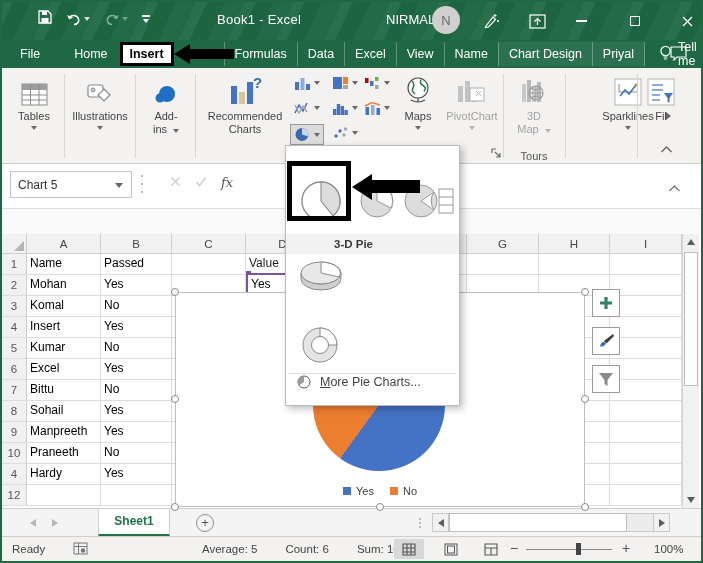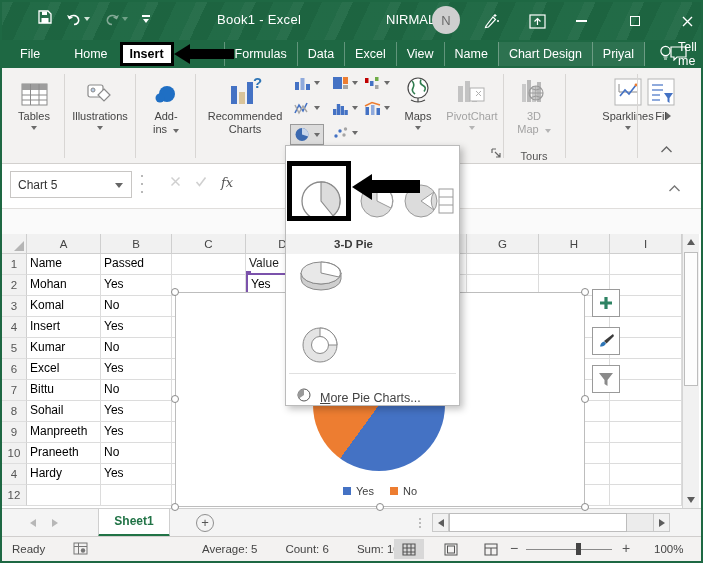--- a/index.html
+++ b/index.html
@@ -84,21 +84,21 @@
   .icon2d { position:absolute; left:13px; top:33px; }
   .annot-box { position:absolute; left:1px; top:15px; width:64px; height:60px; border:5px solid #000; z-index:55; }
   .annot-arrow { position:absolute; left:66px; top:28px; z-index:55; }
   .annot-arrow .head { position:absolute; left:0; top:0; width:0; height:0; border-top:13px solid transparent; border-bottom:13px solid transparent; border-right:20px solid #000; }
   .annot-arrow .shaft { position:absolute; left:18px; top:6px; width:50px; height:13px; background:#000; }
   .pp2 { position:absolute; left:74px; top:36px; }
   .pp3 { position:absolute; left:117px; top:33px; }
   .icon3d { position:absolute; left:12px; top:110px; }
   .icondo { position:absolute; left:14px; top:179px; }
   .dd-sep { position:absolute; left:3px; right:3px; top:227px; border-top:1px solid #e0e0e0; }
-  .more-row { position:absolute; left:0; top:229px; width:100%; height:30px; display:flex; align-items:flex-end; color:#444; font-size:12.5px; }
+  .more-row { position:absolute; left:0; top:229px; width:100%; height:30px; display:flex; align-items:flex-start; color:#444; font-size:12.5px; }
   .more-row .mpie { margin:0 9px 0 11px; }
   .uM { text-decoration:underline; }
 
   
   .vsb { position:absolute; right:2px; top:232px; width:17px; height:274px; background:#f1f1f1; border-left:1px solid #d5d5d5; z-index:4; }
   .vsb .btn { position:absolute; left:0; width:100%; height:16px; display:flex; align-items:center; justify-content:center; background:#f1f1f1; }
   .vthumb { position:absolute; left:1px; top:18px; width:14px; height:134px; background:#fdfdfd; border:1px solid #bdbdbd; }
   .tri-up { width:0;height:0;border-left:4px solid transparent;border-right:4px solid transparent;border-bottom:6px solid #5c5c5c; }
   .tri-dn { width:0;height:0;border-left:4px solid transparent;border-right:4px solid transparent;border-top:6px solid #5c5c5c; }
   .tri-lf { width:0;height:0;border-top:4px solid transparent;border-bottom:4px solid transparent;border-right:6px solid #5c5c5c; }

